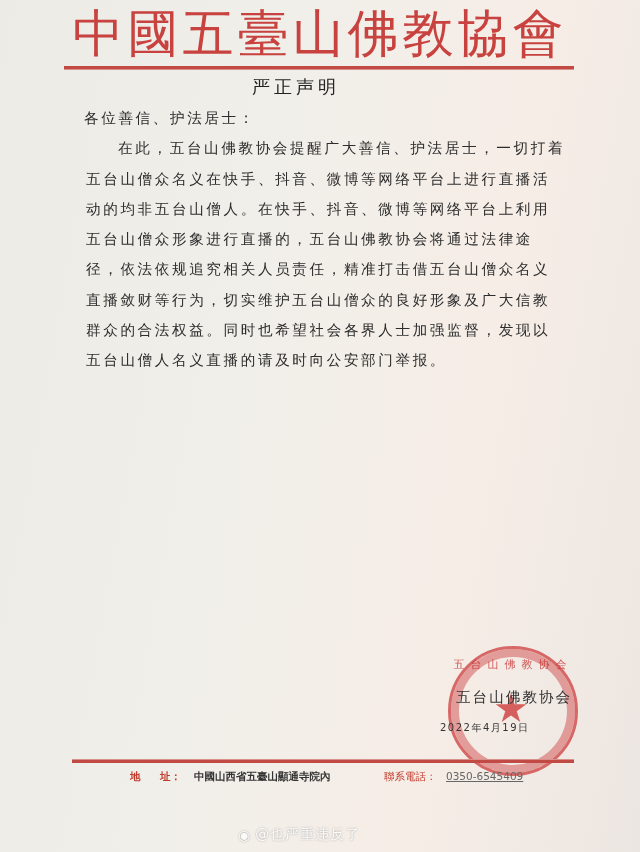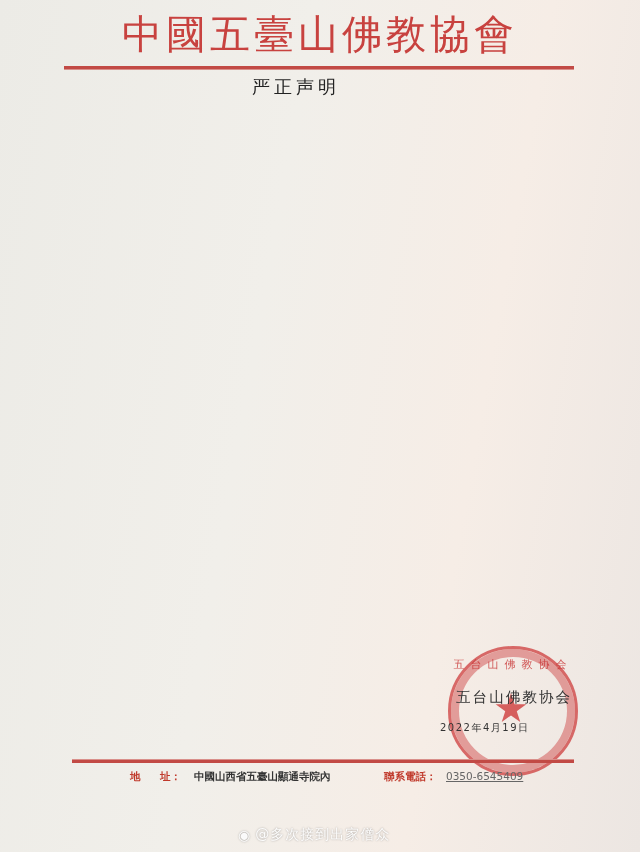--- a/index.html
+++ b/index.html
@@ -6,21 +6,21 @@
   body {
     width: 640px; height: 852px; overflow: hidden; position: relative;
     background: linear-gradient(100deg, #ecebe6 0%, #f1efea 40%, #f6ede6 70%, #ece6e2 100%);
     font-family: "DejaVu Sans", sans-serif;
     color: #2a2a2a;
   }
   .page { position: absolute; inset: 0; }
   .org-title {
     position: absolute; top: 8px; left: 0; width: 640px; text-align: center;
     font-family: "DejaVu Sans", sans-serif;
-    font-size: 40px; letter-spacing: 4px; color: #c8423f; font-weight: normal;
+    font-size: 51px; letter-spacing: 4px; color: #c8423f; font-weight: normal;
     line-height: 52px;
   }
   .rule-top {
     position: absolute; top: 66px; left: 64px; width: 510px; height: 3px;
     background: #c24a45; border-bottom: 1px solid #d9908b;
   }
   .doc-heading {
     position: absolute; top: 74px; left: 0; width: 592px; text-align: center;
     font-size: 18px; letter-spacing: 4px; color: #222; line-height: 26px;
   }
@@ -54,39 +54,41 @@
   .rule-bottom {
     position: absolute; top: 759px; left: 72px; width: 502px; height: 3px;
     background: #c24a45; border-top: 1px solid #d9908b;
   }
   .footer {
     position: absolute; top: 770px; left: 0; width: 640px; font-size: 10.5px; color: #444;
   }
   .footer .addr-label { position: absolute; left: 130px; color: #c0392b; font-weight: bold; }
   .footer .addr-sep { position: absolute; left: 160px; color: #c0392b; font-weight: bold; }
   .footer .addr-value { position: absolute; left: 178px; color: #333; font-weight: bold; margin-left: 16px; }
-  .footer .tel-label { position: absolute; left: 384px; color: #c0392b; font-weight: bold; }
+  .footer .tel-label { position: absolute; left: 384px; color: #c0392b; font-weight: normal; }
   .footer .tel-value { position: absolute; left: 446px; color: #666; text-decoration: underline; }
   .watermark {
     position: absolute; top: 826px; left: 238px; font-size: 14px; color: rgba(255,255,255,0.95);
     text-shadow: 0 0 2px rgba(0,0,0,0.35); letter-spacing: 1px; display: flex; align-items: center; gap: 4px;
   }
   .weibo-icon { font-size: 14px; }
 </style>
 </head>
 <body>
 
 <div class="page">
 
   <div class="org-title">中國五臺山佛教協會</div>
   <div class="rule-top"></div>
 
   <div class="doc-heading">严正声明</div>
 
   <div class="body-text">
+    <p class="salutation">各位善信、护法居士：</p>
+    <p class="para">在此，五台山佛教协会提醒广大善信、护法居士，一切打着五台山僧众名义在快手、抖音、微博等网络平台上进行直播活动的均非五台山僧人。在快手、抖音、微博等网络平台上利用五台山僧众形象进行直播的，五台山佛教协会将通过法律途径，依法依规追究相关人员责任，精准打击借五台山僧众名义直播敛财等行为，切实维护五台山僧众的良好形象及广大信教群众的合法权益。同时也希望社会各界人士加强监督，发现以五台山僧人名义直播的请及时向公安部门举报。</p>
   </div>
 
   <div class="seal">
     <div class="seal-ring-text">五台山佛教协会</div>
     <div class="seal-star"></div>
   </div>
 
   <div class="signer">五台山佛教协会</div>
   <div class="date">2022年4月19日</div>
 
@@ -95,16 +97,16 @@
   <div class="footer">
     <span class="addr-label">地</span>
     <span class="addr-sep">址：</span>
     <span class="addr-value">中國山西省五臺山顯通寺院內</span>
     <span class="tel-label">聯系電話：</span>
     <span class="tel-value">0350-6545409</span>
   </div>
 
   <div class="watermark">
     <span class="weibo-icon">◉</span>
-    <span>@多次接到出家僧众</span>
+    <span>@也严重违反了</span>
   </div>
 
 </div>
 
 </body></html>

